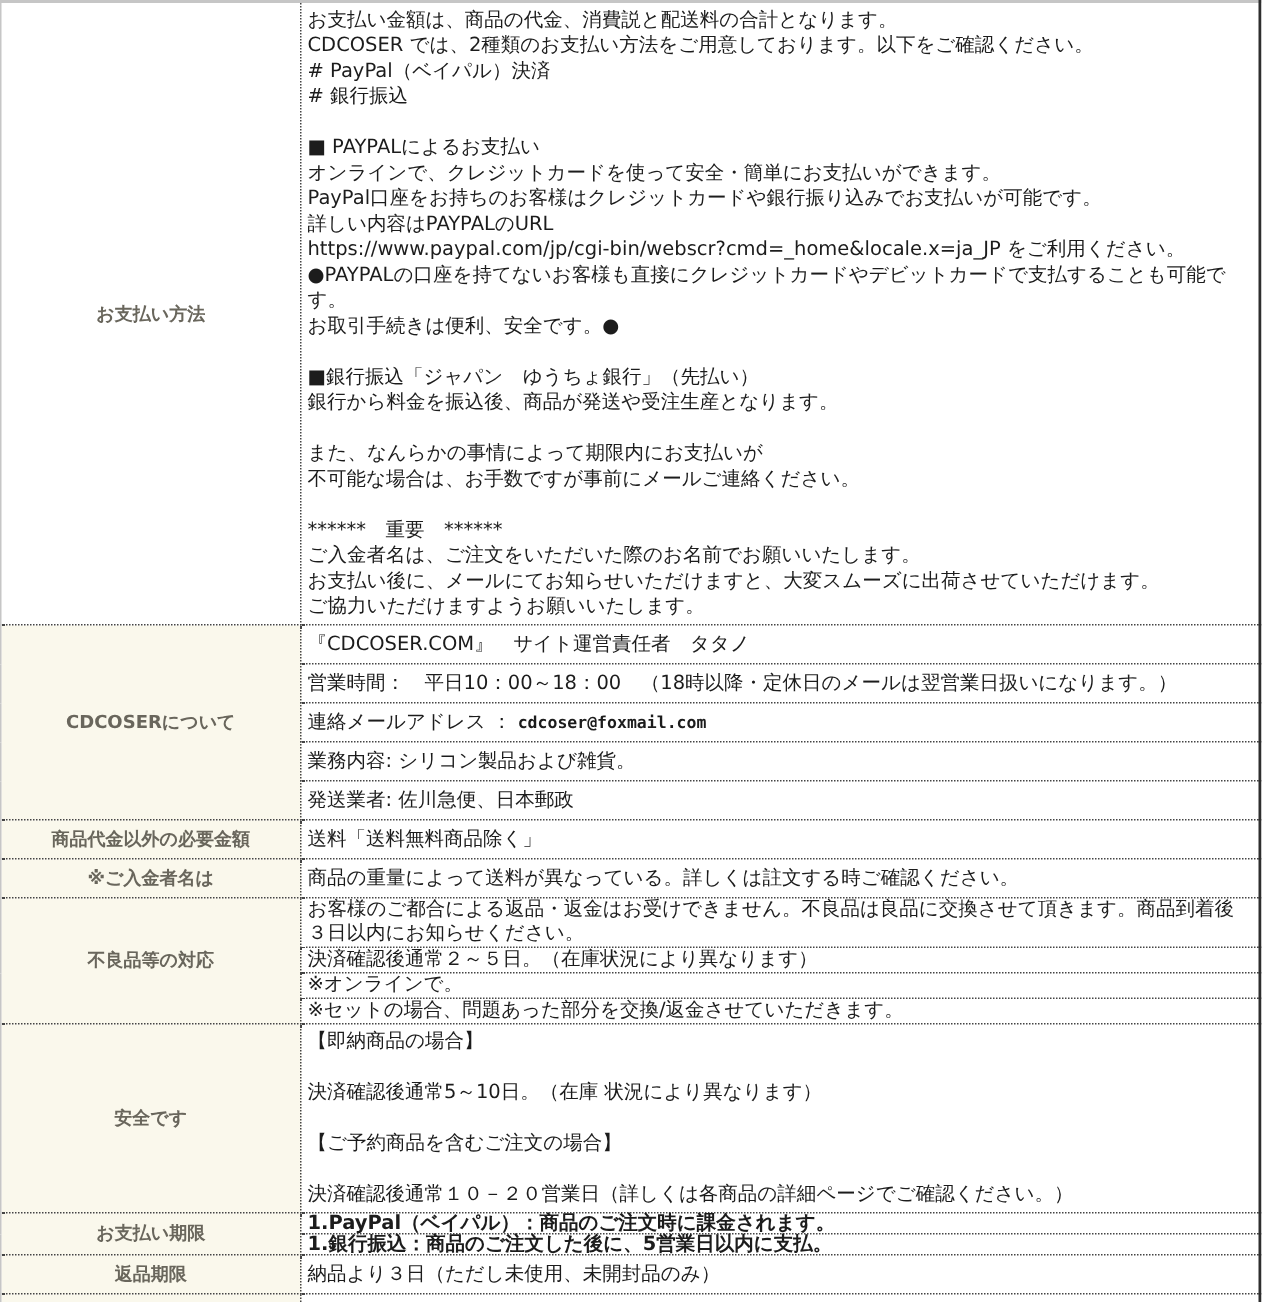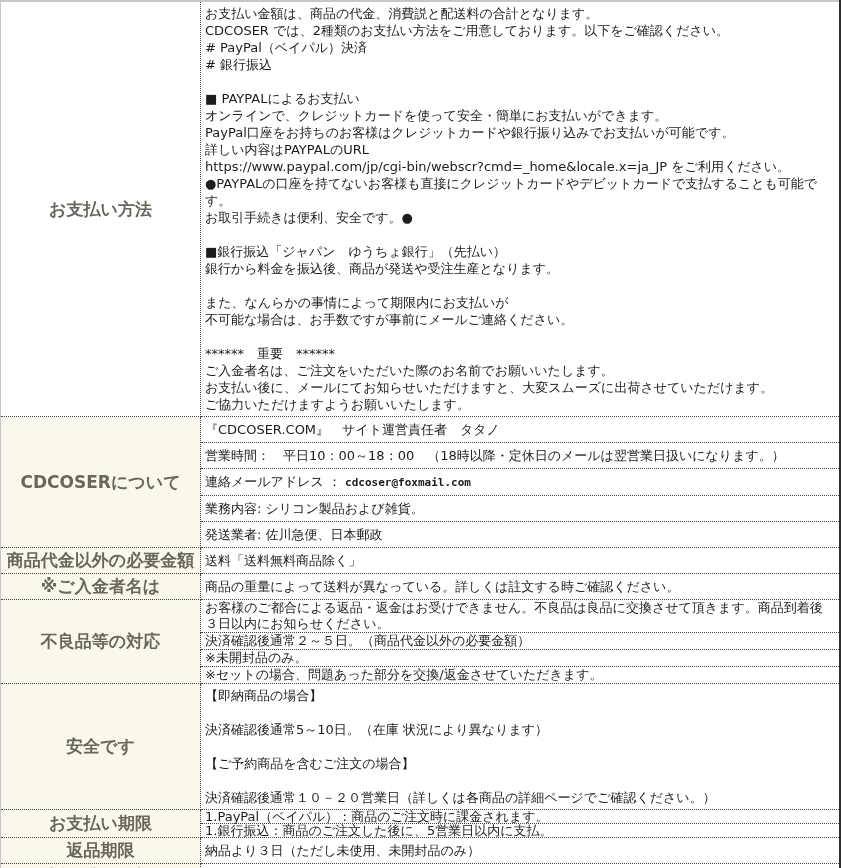--- a/index.html
+++ b/index.html
@@ -12,21 +12,21 @@
     border-top:2px solid #c6c6c6;
     border-left:1px solid #c6c6c6;
     border-right:2px solid #2e2e2e;
     border-bottom:3px solid #2e2e2e;
   }
   th.hdr {
     width:195px;
     background:#faf8ec;
     color:#69665c;
     font-weight:bold;
-    font-size:17px;
+    font-size:12px;
     text-align:center;
     vertical-align:middle;
     border:1px dotted #444444;
     padding:2px;
     line-height:17px;
   }
   th.hdr.first { background:#ffffff; }
   td.cell {
     border:1px dotted #444444;
     font-size:13px;
@@ -34,21 +34,21 @@
     vertical-align:middle;
     padding:4px 4px;
     white-space:pre-wrap;
     overflow-wrap:anywhere;
     line-height:16px;
     background:#ffffff;
   }
   td.lines { line-height:17px; padding:3px 4px; vertical-align:top;margin-top:36px; }
   td.single { padding:5px 4px 4px 4px; }
   td.tight { padding:0 4px; line-height:16px;margin-top:16px; }
-  td.deadline { padding:0 4px; line-height:13px; }
+  td.deadline { padding:0 4px; line-height:13px;font-weight:bold; }
   td.email-row b { font-family:"DejaVu Sans Mono", monospace; font-size:11px; }
 </style>
 </head>
 <body>
 
 <div class="page">
   <table class="shop-info">
     <tbody>
 
       <tr>
@@ -103,24 +103,24 @@
       <tr>
         <th class="hdr">※ご入金者名は</th>
         <td class="cell single">商品の重量によって送料が異なっている。詳しくは註文する時ご確認ください。</td>
       </tr>
 
       <tr>
         <th class="hdr" rowspan="4">不良品等の対応</th>
         <td class="cell tight">お客様のご都合による返品・返金はお受けできません。不良品は良品に交換させて頂きます。商品到着後３日以内にお知らせください。</td>
       </tr>
       <tr>
-        <td class="cell tight">決済確認後通常２～５日。（商品代金以外の必要金額）</td>
+        <td class="cell tight">決済確認後通常２～５日。（在庫状況により異なります）</td>
       </tr>
       <tr>
-        <td class="cell tight">※未開封品のみ。</td>
+        <td class="cell tight">※オンラインで。</td>
       </tr>
       <tr>
         <td class="cell tight">※セットの場合、問題あった部分を交換/返金させていただきます。</td>
       </tr>
 
       <tr>
         <th class="hdr">安全です</th>
         <td class="cell lines">【即納商品の場合】
 
 決済確認後通常5～10日。（在庫 状況により異なります）

